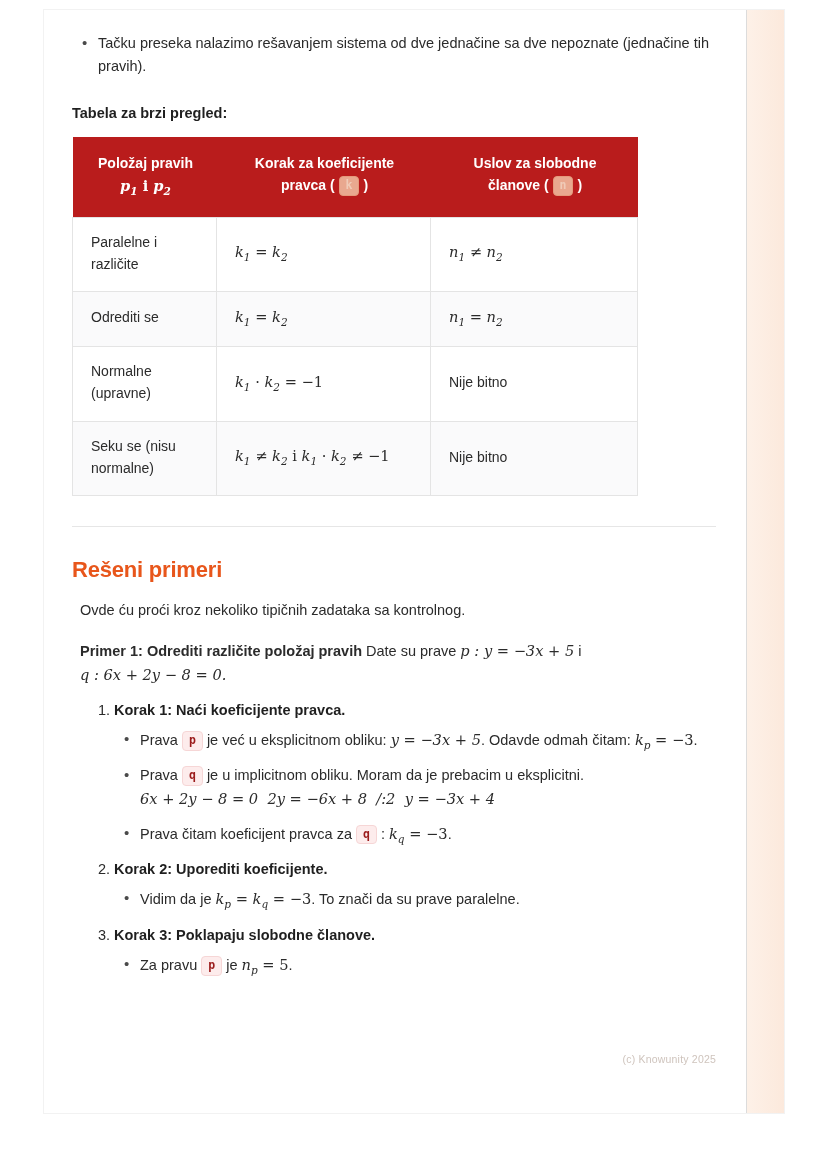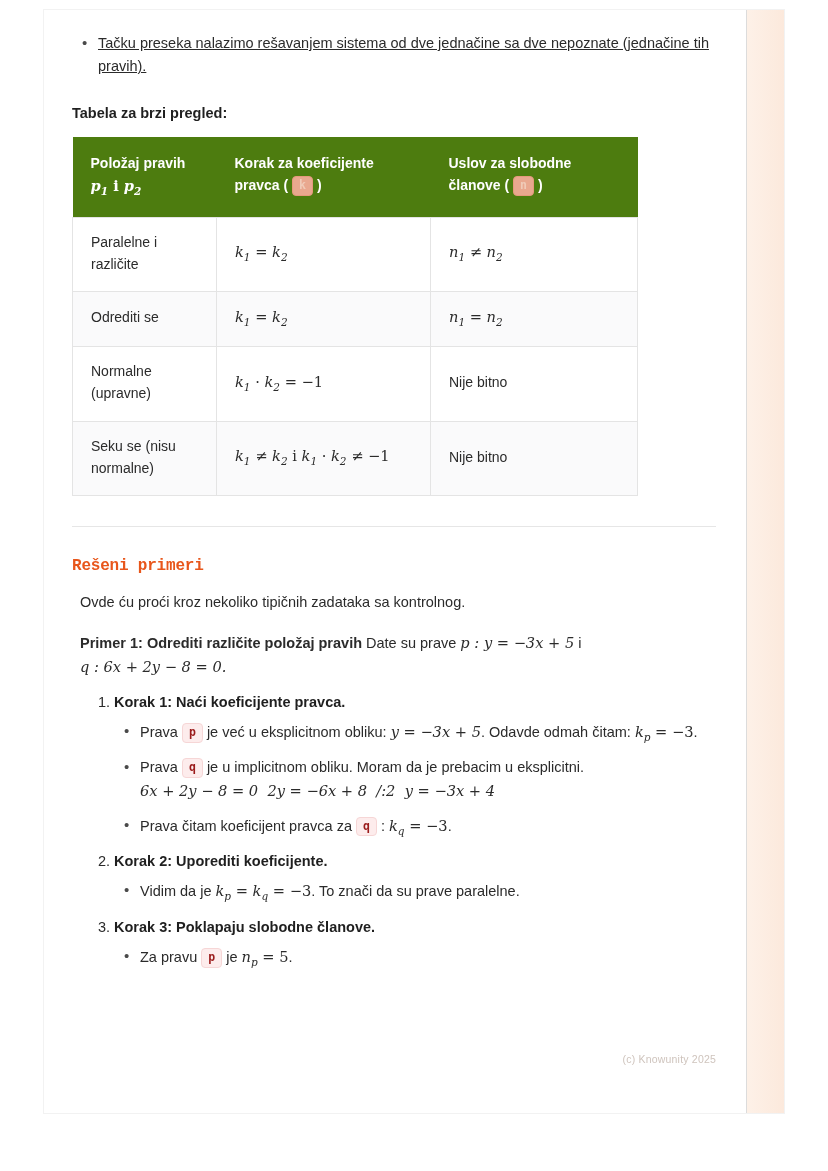--- a/index.html
+++ b/index.html
@@ -64,35 +64,33 @@
   ul.bul > li::before {
     content: "•";
     position: absolute;
     left: -16px;
     top: -1px;
     color: #4a4a4a;
     font-size: 15px;
   }
   .topbullet {
     margin-top: 0;
-    text-decoration: underline;
   }
   
   .strongline {
     font-size: 14.5px;
     font-weight: bold;
     color: #1f1f1f;
     margin: 26px 0 0 0;
   }
   h2.section {
     color: #e8561b;
-    font-size: 16px;
+    font-size: 22px;
     margin: 30px 0 0 0;
     letter-spacing: -0.2px;
-    font-family: Liberation Mono, monospace;
   }
   p.body {
     font-size: 14.5px;
     line-height: 1.62;
     margin: 16px 0 0 8px;
   }
   .hr {
     height: 1px;
     background: #e6e6e6;
     margin: 30px 0 0 0;
@@ -113,23 +111,23 @@
   }
   
   table.quick {
     border-collapse: collapse;
     margin: 16px 0 0 0;
     width: 565px;
     table-layout: fixed;
     background: #fff;
   }
   table.quick th {
-    background: #4d7c0f;
+    background: #b91c1c;
     color: #ffffff;
-    text-align: left;
+    text-align: center;
     font-size: 14px;
     font-weight: bold;
     padding: 16px 16px 18px 18px;
     vertical-align: top;
     line-height: 1.55;
     border: none;
   }
   table.quick th .m {
     color: #ffffff;
   }

